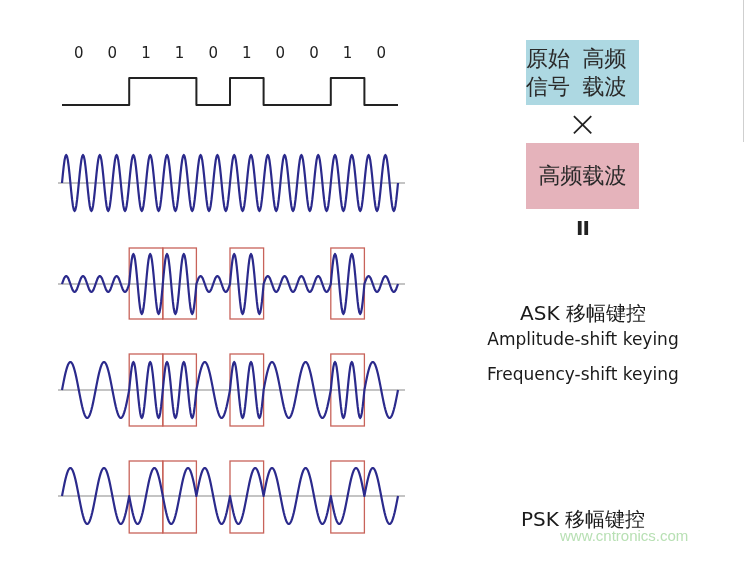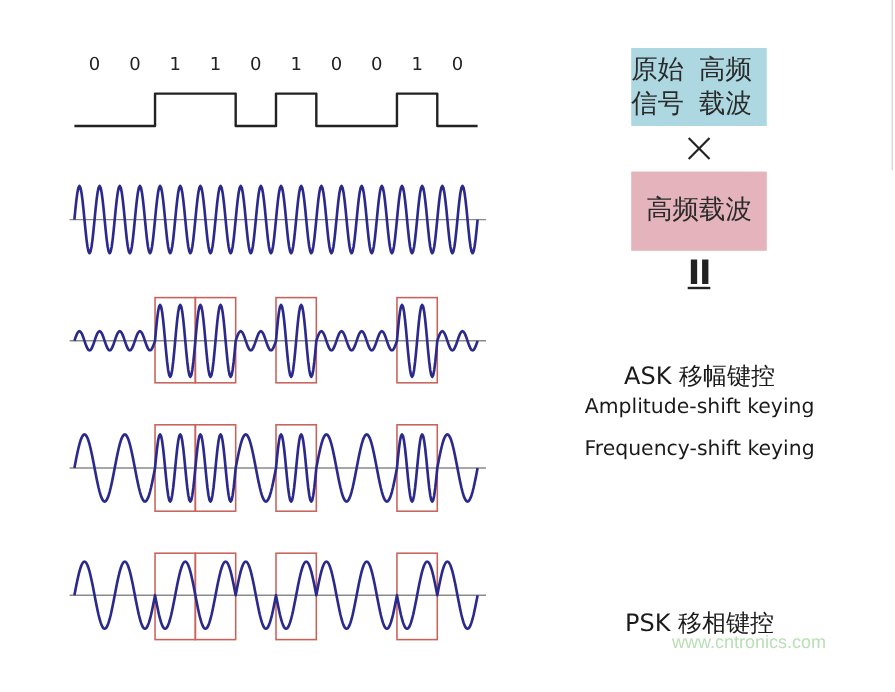--- a/index.html
+++ b/index.html
@@ -9,21 +9,21 @@
     .bits { position: absolute; top: 44px; left: 0; }
     .bit { position: absolute; width: 20px; text-align: center; font-size: 15px;
            color: #222; font-family: "DejaVu Sans", sans-serif; }
     .box { position: absolute; left: 526px; width: 113px; display: flex; 
            align-items: center; justify-content: center; font-size: 22px; line-height: 28px;
            color: #2a2a2a; }
     .box-blue { top: 40px; height: 65px; background: #add8e2; }
     .box-pink { top: 143px; height: 66px; background: #e5b3bb; }
     .op { position: absolute; left: 526px; width: 113px; text-align: center; color: #222; }
     .op-times { top: 104px; font-size: 36px; line-height: 40px; font-weight: 300; }
-    .op-equals { top: 214px; font-size: 28px; line-height: 28px; font-weight: bold; letter-spacing: -1px; text-decoration: underline; }
+    .op-equals { top: 214px; font-size: 20px; line-height: 28px; font-weight: bold; letter-spacing: -1px; }
     .label { position: absolute; left: 440px; width: 286px; text-align: center; color: #1a1a1a; }
     .label .title { font-size: 20px; line-height: 28px; margin-top: 42px; }
     .label .subtitle { font-size: 17px; line-height: 24px; }
     .watermark { position: absolute; left: 560px; top: 527px; font-size: 15px; color: #b8e0b4;
                  font-family: "Liberation Sans", sans-serif; }
     .edge-line { position: absolute; left: 743px; top: 0; width: 1px; height: 142px; background: #cfcfcf; }
   </style>
 </head>
 <body>
 
@@ -85,17 +85,17 @@
 <div class="op op-equals">II</div>
 
 <div class="label" style="top:257px;">
   <div class="title">ASK 移幅键控</div>
   <div class="subtitle">Amplitude-shift keying</div>
 </div>
 <div class="label" style="top:362px;">
   <div class="subtitle">Frequency-shift keying</div>
 </div>
 <div class="label" style="top:463px;">
-  <div class="title">PSK 移相键控</div>
+  <div class="title">PSK 移幅键控</div>
 </div>
 
 <div class="watermark">www.cntronics.com</div>
 <div class="edge-line"></div>
 
 </body></html>

